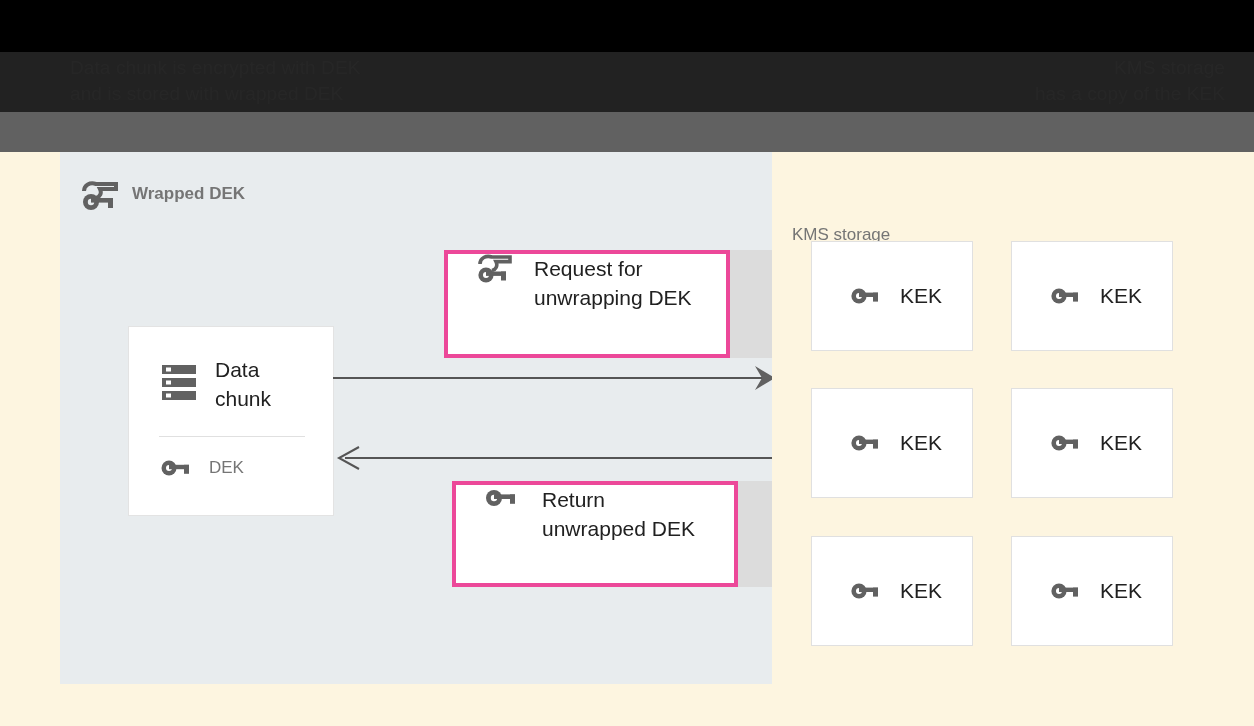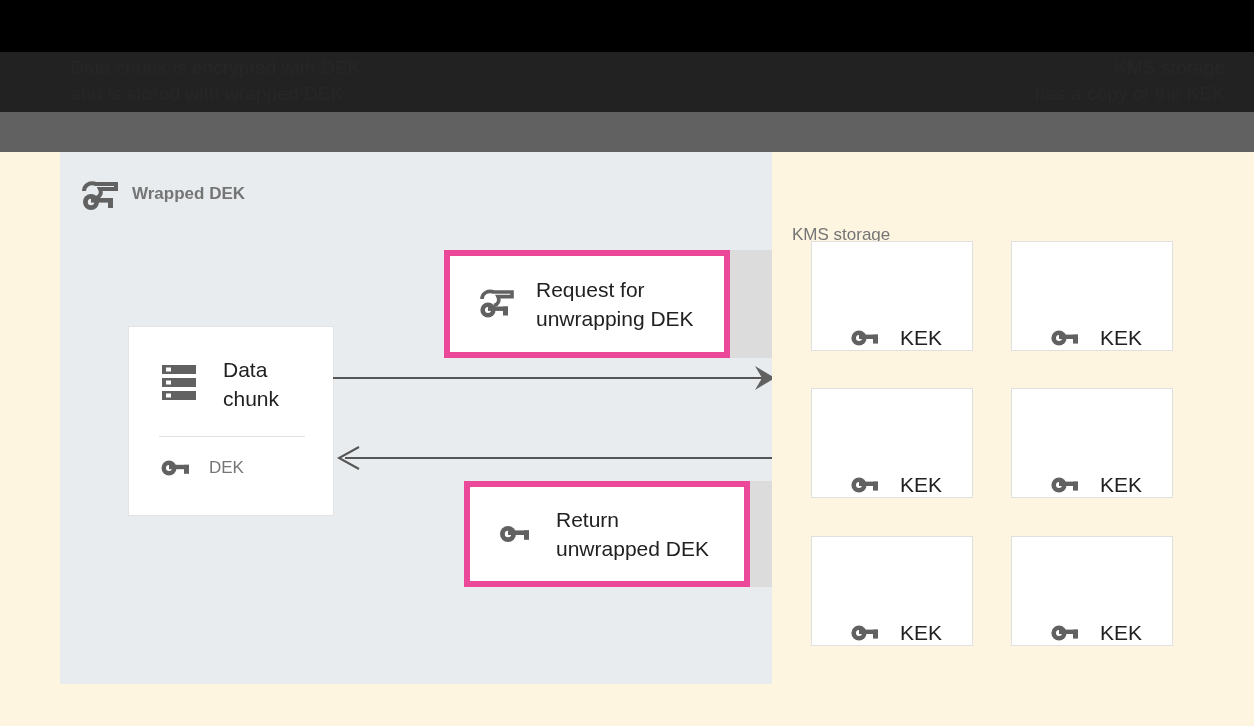--- a/index.html
+++ b/index.html
@@ -45,68 +45,67 @@
   .panel-right .panel-title{left:20px;top:33px;margin-top:40px;}
 
   .wrapped-key-icon{
     position:absolute;left:80px;top:181px;width:40px;height:30px;
   }
 
   
   .msg-card{
     position:absolute;
     background:#ffffff;
-    border:6px solid #ec4899;
+    border:4px solid #ec4899;
     box-sizing:border-box;
     display:flex;
-    align-items:center;
     padding-left:28px;
   }
   .msg-card .label{
     font-size:21px;
     line-height:29px;
     color:#212121;
     white-space:pre-line;
     margin-left:20px;
   }
   .card-tail{
     position:absolute;
     background:#dcdcdc;
   }
 
   #card-request{left:444px;top:250px;width:286px;height:108px;}
   #tail-request{left:730px;top:250px;width:42px;height:108px;}
-  #card-return{left:464px;top:481px;width:286px;height:106px;}
+  #card-return{left:452px;top:481px;width:286px;height:106px;}
   #tail-return{left:730px;top:481px;width:42px;height:106px;}
 
   
   #card-data{
     position:absolute;left:128px;top:326px;width:206px;height:190px;
     background:#fff;border:1px solid #e3e3e3;box-sizing:border-box;
   }
   #card-data .row-top{
     display:flex;align-items:center;padding:28px 0 0 32px;
   }
   #card-data .row-top .label{
-    font-size:21px;line-height:29px;color:#212121;white-space:pre-line;margin-left:26px;
+    font-size:21px;line-height:29px;color:#212121;white-space:pre-line;margin-left:18px;
   }
   #card-data .divider{
     position:absolute;left:30px;top:109px;width:146px;height:1px;background:#e0e0e0;
   }
   #card-data .row-bottom{
     position:absolute;left:32px;top:131px;display:flex;align-items:center;
   }
   #card-data .row-bottom .label{
     font-size:17px;color:#757575;margin-left:18px;text-align:right;
   }
 
   
   .kek-card{
     position:absolute;background:#fff;border:1px solid #e0e0e0;box-sizing:border-box;
-    display:flex;align-items:flex-end;justify-content:center;padding-left:8px;
+    display:flex;align-items:center;justify-content:center;padding-left:8px;
   }
   .kek-card .label{font-size:21px;color:#212121;margin-left:16px;}
 
   
   .arrow-svg{position:absolute;left:0;top:0;width:1254px;height:726px;pointer-events:none;}
 
   .icon-svg{display:block;}
 </style>
 </head>
 <body>

